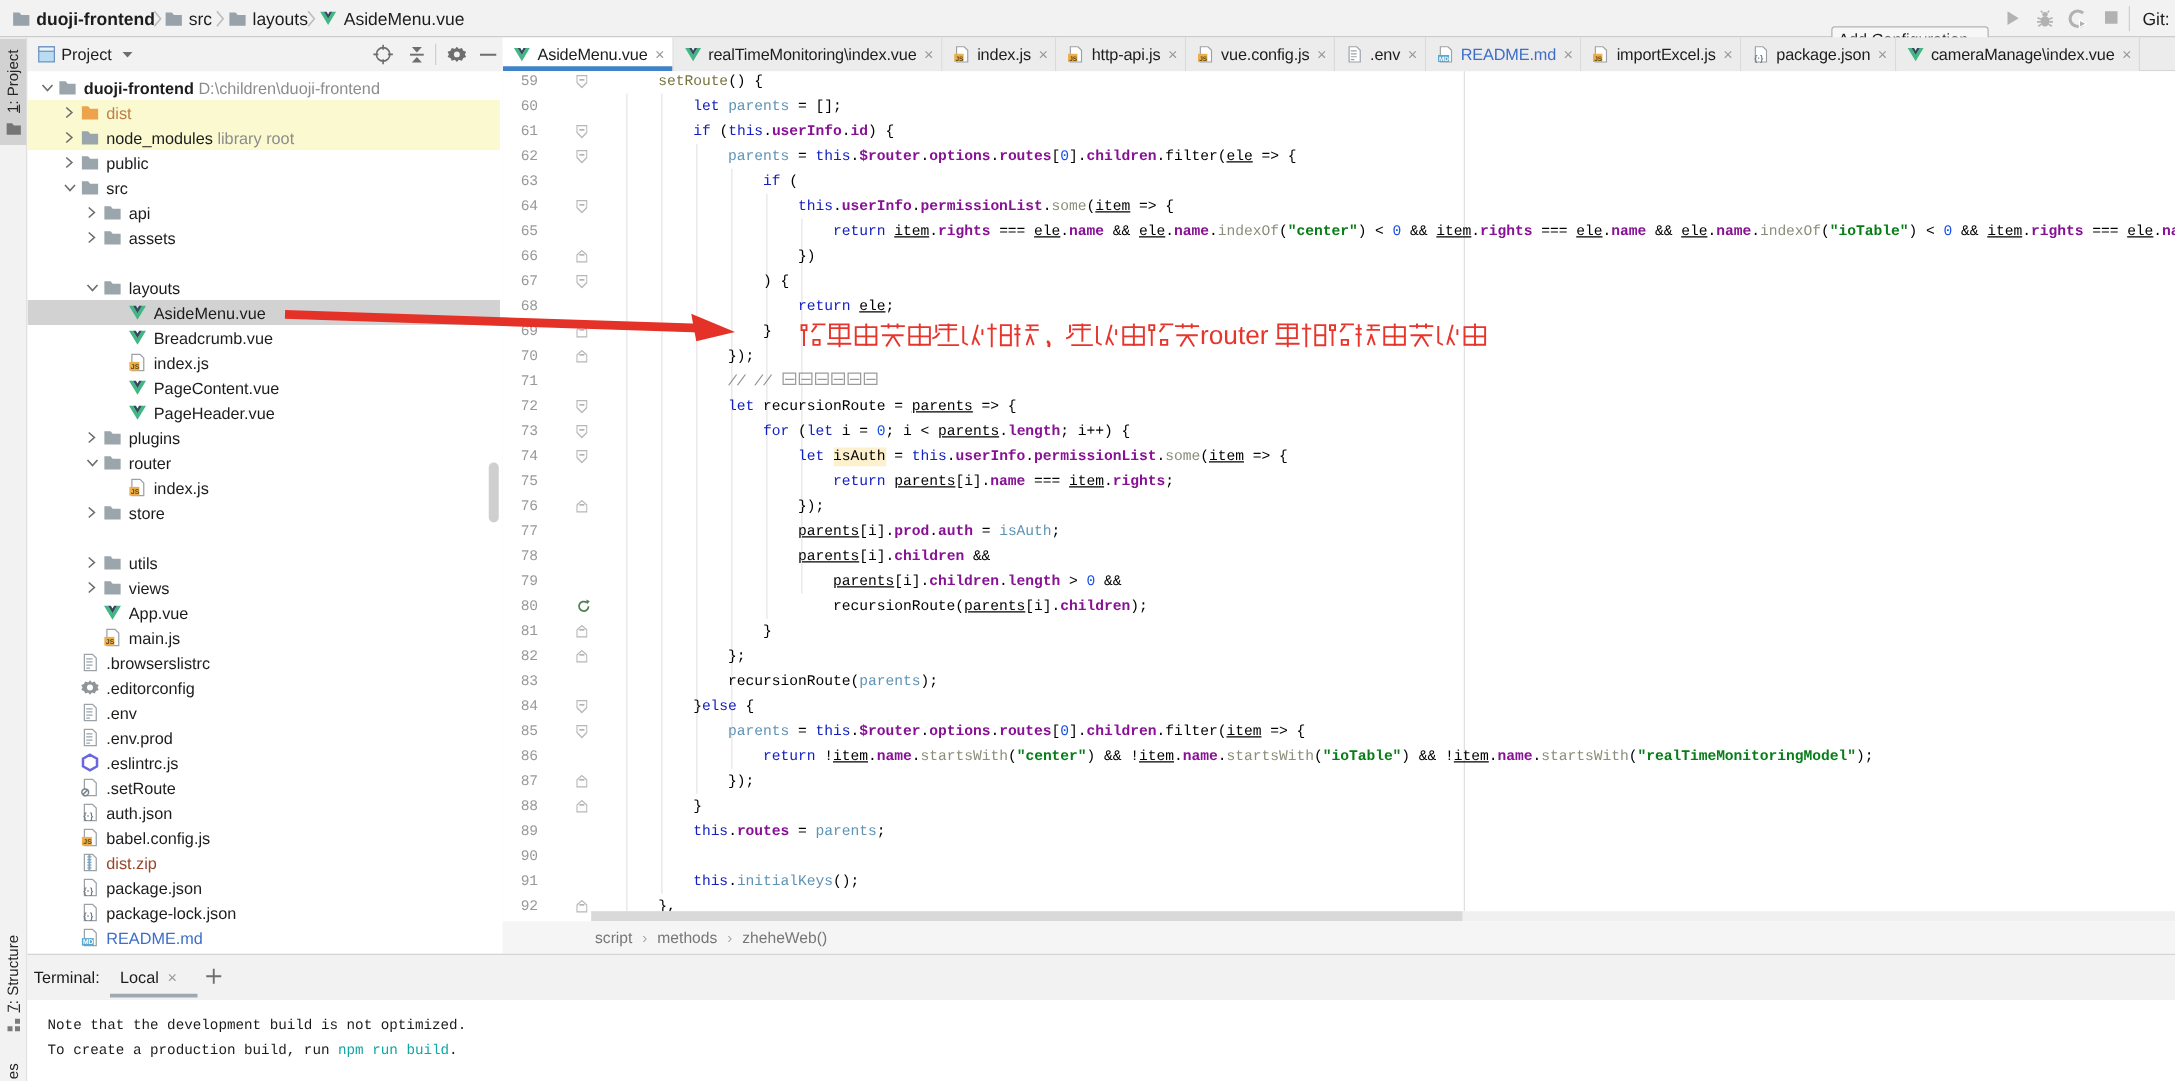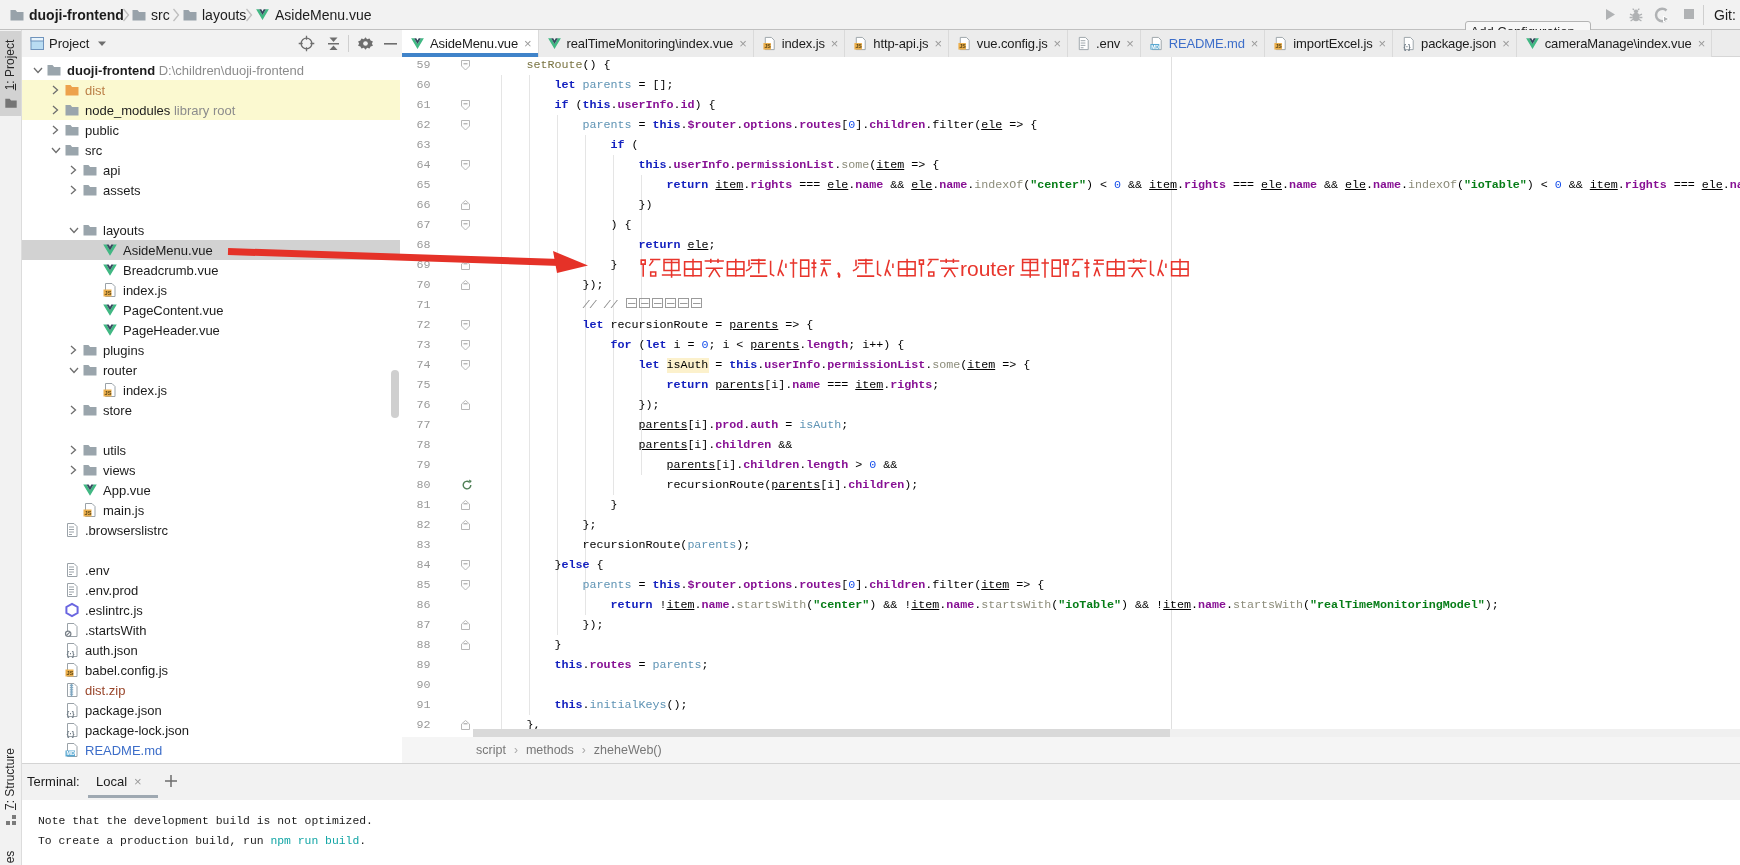--- a/index.html
+++ b/index.html
@@ -43,21 +43,21 @@
 .tz{color:#99462b}
 .tm{color:#3d6ec9}
 #tsb{position:absolute;left:369px;top:313px;width:8px;height:48px;background:#cfcfcf;border-radius:4px}
 
 #editor{position:absolute;left:402px;top:57px;width:1338px;height:680px;background:#fff;overflow:hidden}
 #gutter{position:absolute;left:402px;top:57px;width:71px;height:680px;background:#f2f2f2;border-right:1px solid #dcdcdc}
 #lnums{position:absolute;left:402px;top:55.2px;width:28.5px;text-align:right;
   font:11.7px/20px "Liberation Mono",monospace;letter-spacing:-0.021px;color:#999;white-space:pre}
 #code{position:absolute;left:470.6px;top:55.2px;font:11.7px/20px "Liberation Mono",monospace;
   letter-spacing:-0.021px;color:#000;white-space:pre}
-#code .k{color:#1320bf;font-weight:bold}
+#code .k{color:#1320bf;font-weight:normal}
 #code .s{color:#067d17;font-weight:bold}
 #code .n{color:#1750eb}
 #code .f{color:#871094;font-weight:bold}
 #code .c{color:#8c8c8c;font-style:italic}
 #code .l{color:#5e93b4}
 #code .m{color:#8c8c7a}
 #code .d{color:#7a7442}
 #code .u{text-decoration:underline}
 .cjkrow{display:inline-flex;gap:2.6px;vertical-align:baseline;margin-left:2px}
 .cbox{display:inline-block;width:10.4px;height:10.5px;border:1px solid #9b9b9b;background:linear-gradient(#9b9b9b,#9b9b9b) 50% 55%/7.5px 1px no-repeat}
@@ -356,36 +356,40 @@
         </svg><span>App.vue</span></div>
       <div class="trow" style="top:443px;padding-left:60px"><svg class="tic" width="16" height="16" viewBox="0 0 16 16">
           <path d="M3.5 1.5 h6.5 l3 3 V14.5 H3.5 Z" fill="#fff" stroke="#9aa2a8"></path>
           <rect x="1.5" y="7.5" width="8" height="7" fill="#ecaf4c"></rect>
           <text x="2.6" y="13.3" font-family="Liberation Sans" font-size="5.6" font-weight="bold" fill="#5c4716">JS</text>
         </svg><span>main.js</span></div>
       <div class="trow" style="top:463px;padding-left:42px"><svg class="tic" width="16" height="16" viewBox="0 0 16 16">
           <path d="M3.5 1.5 h6.5 l3 3 V14.5 H3.5 Z" fill="#fff" stroke="#9aa2a8"></path>
           <path d="M5 5h5 M5 7.5h5 M5 10h5 M5 12.5h3" stroke="#9aa2a8"></path>
         </svg><span>.browserslistrc</span></div>
+      <div class="trow" style="top:483px;padding-left:42px"><svg class="tic" width="16" height="16" viewBox="0 0 16 16">
+          <path d="M8 2.2 L9.5 4 L11.8 3.2 L12.8 5.2 L15 6 L14 8 L15 10 L12.8 10.8 L11.8 12.8 L9.5 12 L8 13.8 L6.5 12 L4.2 12.8 L3.2 10.8 L1 10 L2 8 L1 6 L3.2 5.2 L4.2 3.2 L6.5 4 Z" fill="#8d959b"></path>
+          <circle cx="8" cy="8" r="2.4" fill="#fff"></circle>
+        </svg><span>.editorconfig</span></div>
       <div class="trow" style="top:503px;padding-left:42px"><svg class="tic" width="16" height="16" viewBox="0 0 16 16">
           <path d="M3.5 1.5 h6.5 l3 3 V14.5 H3.5 Z" fill="#fff" stroke="#9aa2a8"></path>
           <path d="M5 5h5 M5 7.5h5 M5 10h5 M5 12.5h3" stroke="#9aa2a8"></path>
         </svg><span>.env</span></div>
       <div class="trow" style="top:523px;padding-left:42px"><svg class="tic" width="16" height="16" viewBox="0 0 16 16">
           <path d="M3.5 1.5 h6.5 l3 3 V14.5 H3.5 Z" fill="#fff" stroke="#9aa2a8"></path>
           <path d="M5 5h5 M5 7.5h5 M5 10h5 M5 12.5h3" stroke="#9aa2a8"></path>
         </svg><span>.env.prod</span></div>
       <div class="trow" style="top:543px;padding-left:42px"><svg class="tic" width="16" height="16" viewBox="0 0 16 16">
           <path d="M8 1.8 L13.6 5 V11 L8 14.2 L2.4 11 V5 Z" fill="none" stroke="#6a66e0" stroke-width="2"></path>
         </svg><span>.eslintrc.js</span></div>
       <div class="trow" style="top:563px;padding-left:42px"><svg class="tic" width="16" height="16" viewBox="0 0 16 16">
           <path d="M3.5 1.5 h6.5 l3 3 V14.5 H3.5 Z" fill="#fff" stroke="#9aa2a8"></path>
           <circle cx="4.2" cy="11.8" r="2.7" fill="#fff" stroke="#7a828a" stroke-width="1.2"></circle>
           <path d="M2.3 13.7 L6.1 9.9" stroke="#7a828a" stroke-width="1.2"></path>
-        </svg><span>.startsWith</span></div>
+        </svg><span>.setRoute</span></div>
       <div class="trow" style="top:583px;padding-left:42px"><svg class="tic" width="16" height="16" viewBox="0 0 16 16">
           <path d="M3.5 1.5 h6.5 l3 3 V14.5 H3.5 Z" fill="#fff" stroke="#9aa2a8"></path>
           <text x="2.6" y="13.6" font-family="Liberation Sans" font-size="7.2" font-weight="bold" fill="#6e7a84">{·}</text>
         </svg><span>auth.json</span></div>
       <div class="trow" style="top:603px;padding-left:42px"><svg class="tic" width="16" height="16" viewBox="0 0 16 16">
           <path d="M3.5 1.5 h6.5 l3 3 V14.5 H3.5 Z" fill="#fff" stroke="#9aa2a8"></path>
           <rect x="1.5" y="7.5" width="8" height="7" fill="#ecaf4c"></rect>
           <text x="2.6" y="13.3" font-family="Liberation Sans" font-size="5.6" font-weight="bold" fill="#5c4716">JS</text>
         </svg><span>babel.config.js</span></div>
       <div class="trow" style="top:623px;padding-left:42px"><svg class="tic" width="16" height="16" viewBox="0 0 16 16">

